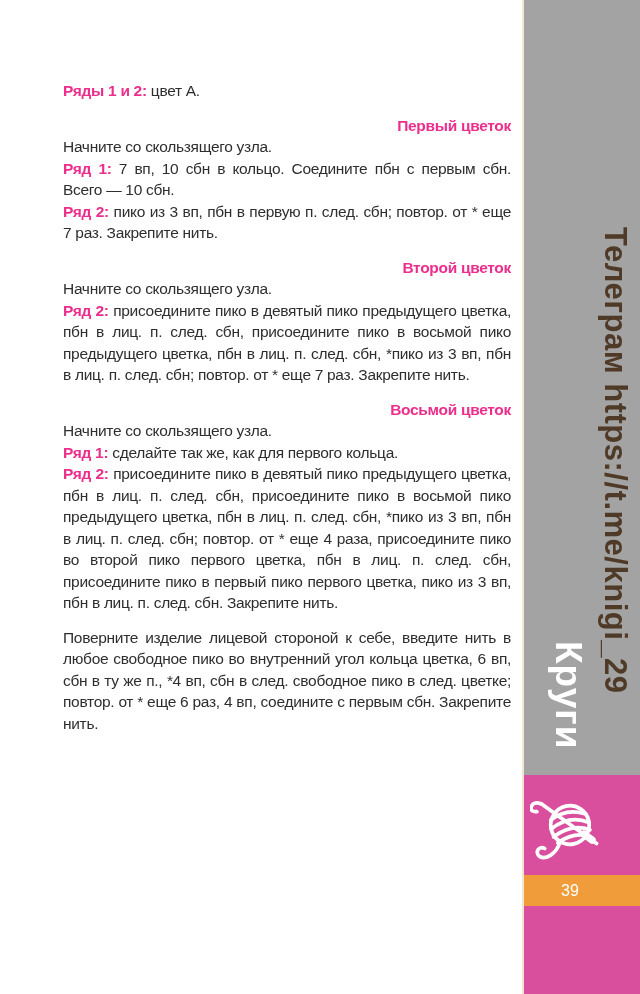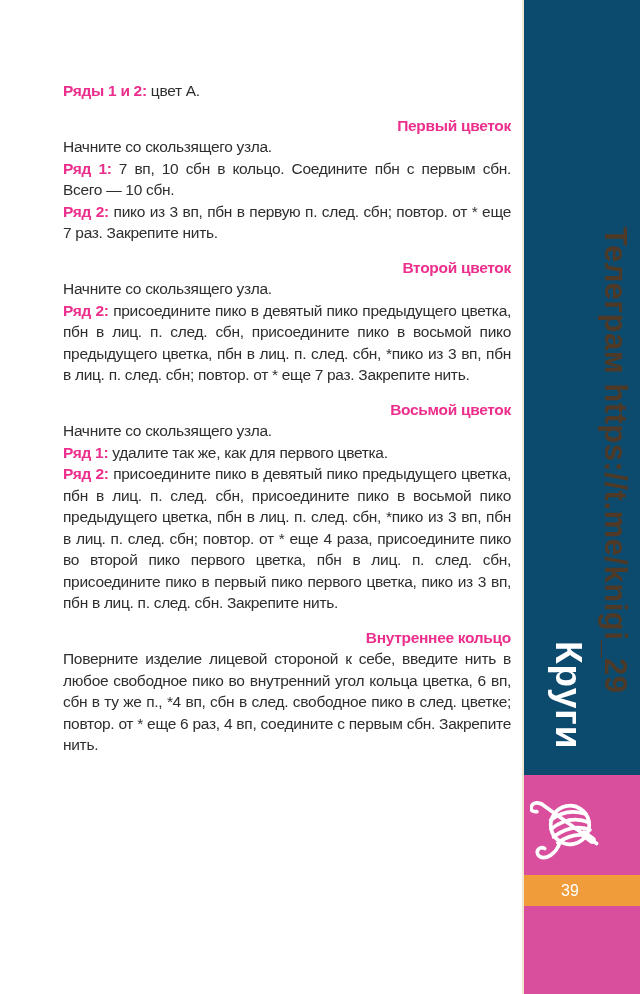--- a/index.html
+++ b/index.html
@@ -18,21 +18,21 @@
   .content p.gap{margin-bottom:13px;}
   .section{margin-bottom:13px;}
   .section-title{
     font-size:15.5px;line-height:21.5px;margin:0;
     font-weight:bold;color:#ec2e8c;text-align:right;
   }
   .lead{font-weight:bold;color:#ec2e8c;}
   
   .sidebar{
     position:absolute;top:0;right:0;width:116px;height:994px;
-    background:#0c4a6e;border-left:2px solid #f2e7d0;
+    background:#a3a3a3;border-left:2px solid #f2e7d0;
   }
   .sb-pink{
     position:absolute;left:0;right:0;top:775px;bottom:0;
     background:#d94f9d;
   }
   .sb-page-band{
     position:absolute;left:0;right:0;top:875px;height:31px;
     background:#f09c3b;color:#ffffff;
     font-size:16px;line-height:31px;text-align:center;
     box-sizing:border-box;padding-right:24px;
@@ -70,26 +70,25 @@
 
   <section class="section">
     <h2 class="section-title">Второй цветок</h2>
     <p><b class="lead"></b><span>Начните со скользящего узла.</span></p>
     <p><b class="lead">Ряд 2:</b><span> присоедините пико в девятый пико предыдущего цветка, пбн в лиц. п. след. сбн, присоедините пико в восьмой пико предыдущего цветка, пбн в лиц. п. след. сбн, *пико из 3 вп, пбн в лиц. п. след. сбн; повтор. от * еще 7 раз. Закрепите нить.</span></p>
   </section>
 
   <section class="section">
     <h2 class="section-title">Восьмой цветок</h2>
     <p><b class="lead"></b><span>Начните со скользящего узла.</span></p>
-    <p><b class="lead">Ряд 1:</b><span> удалите так же, как для первого цветка.</span></p>
+    <p><b class="lead">Ряд 1:</b><span> сделайте так же, как для первого кольца.</span></p>
     <p><b class="lead">Ряд 2:</b><span> присоедините пико в девятый пико предыдущего цветка, пбн в лиц. п. след. сбн, присоедините пико в восьмой пико предыдущего цветка, пбн в лиц. п. след. сбн, *пико из 3 вп, пбн в лиц. п. след. сбн; повтор. от * еще 4 раза, присоедините пико во второй пико первого цветка, пбн в лиц. п. след. сбн, присоедините пико в первый пико первого цветка, пико из 3 вп, пбн в лиц. п. след. сбн. Закрепите нить.</span></p>
   </section>
 
   <section class="section">
-    <h2 class="section-title">Внутреннее кольцо</h2>
     <p><b class="lead"></b><span>Поверните изделие лицевой стороной к себе, введите нить в любое свободное пико во внутренний угол кольца цветка, 6 вп, сбн в ту же п., *4 вп, сбн в след. свободное пико в след. цветке; повтор. от * еще 6 раз, 4 вп, соедините с первым сбн. Закрепите нить.</span></p>
   </section>
 
 </main>
 
 <aside class="sidebar">
   <div class="sb-pink"></div>
 
   <svg class="yarn-icon" viewBox="0 0 100 100" xmlns="http://www.w3.org/2000/svg">
     <g stroke="#ffffff" fill="none" stroke-width="5" stroke-linecap="round" transform="rotate(-12 54 50)">

